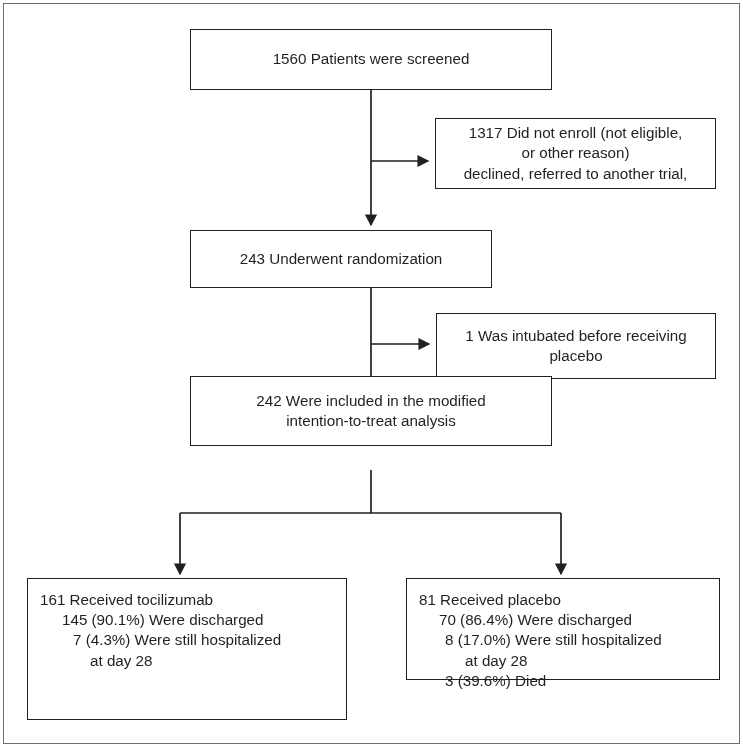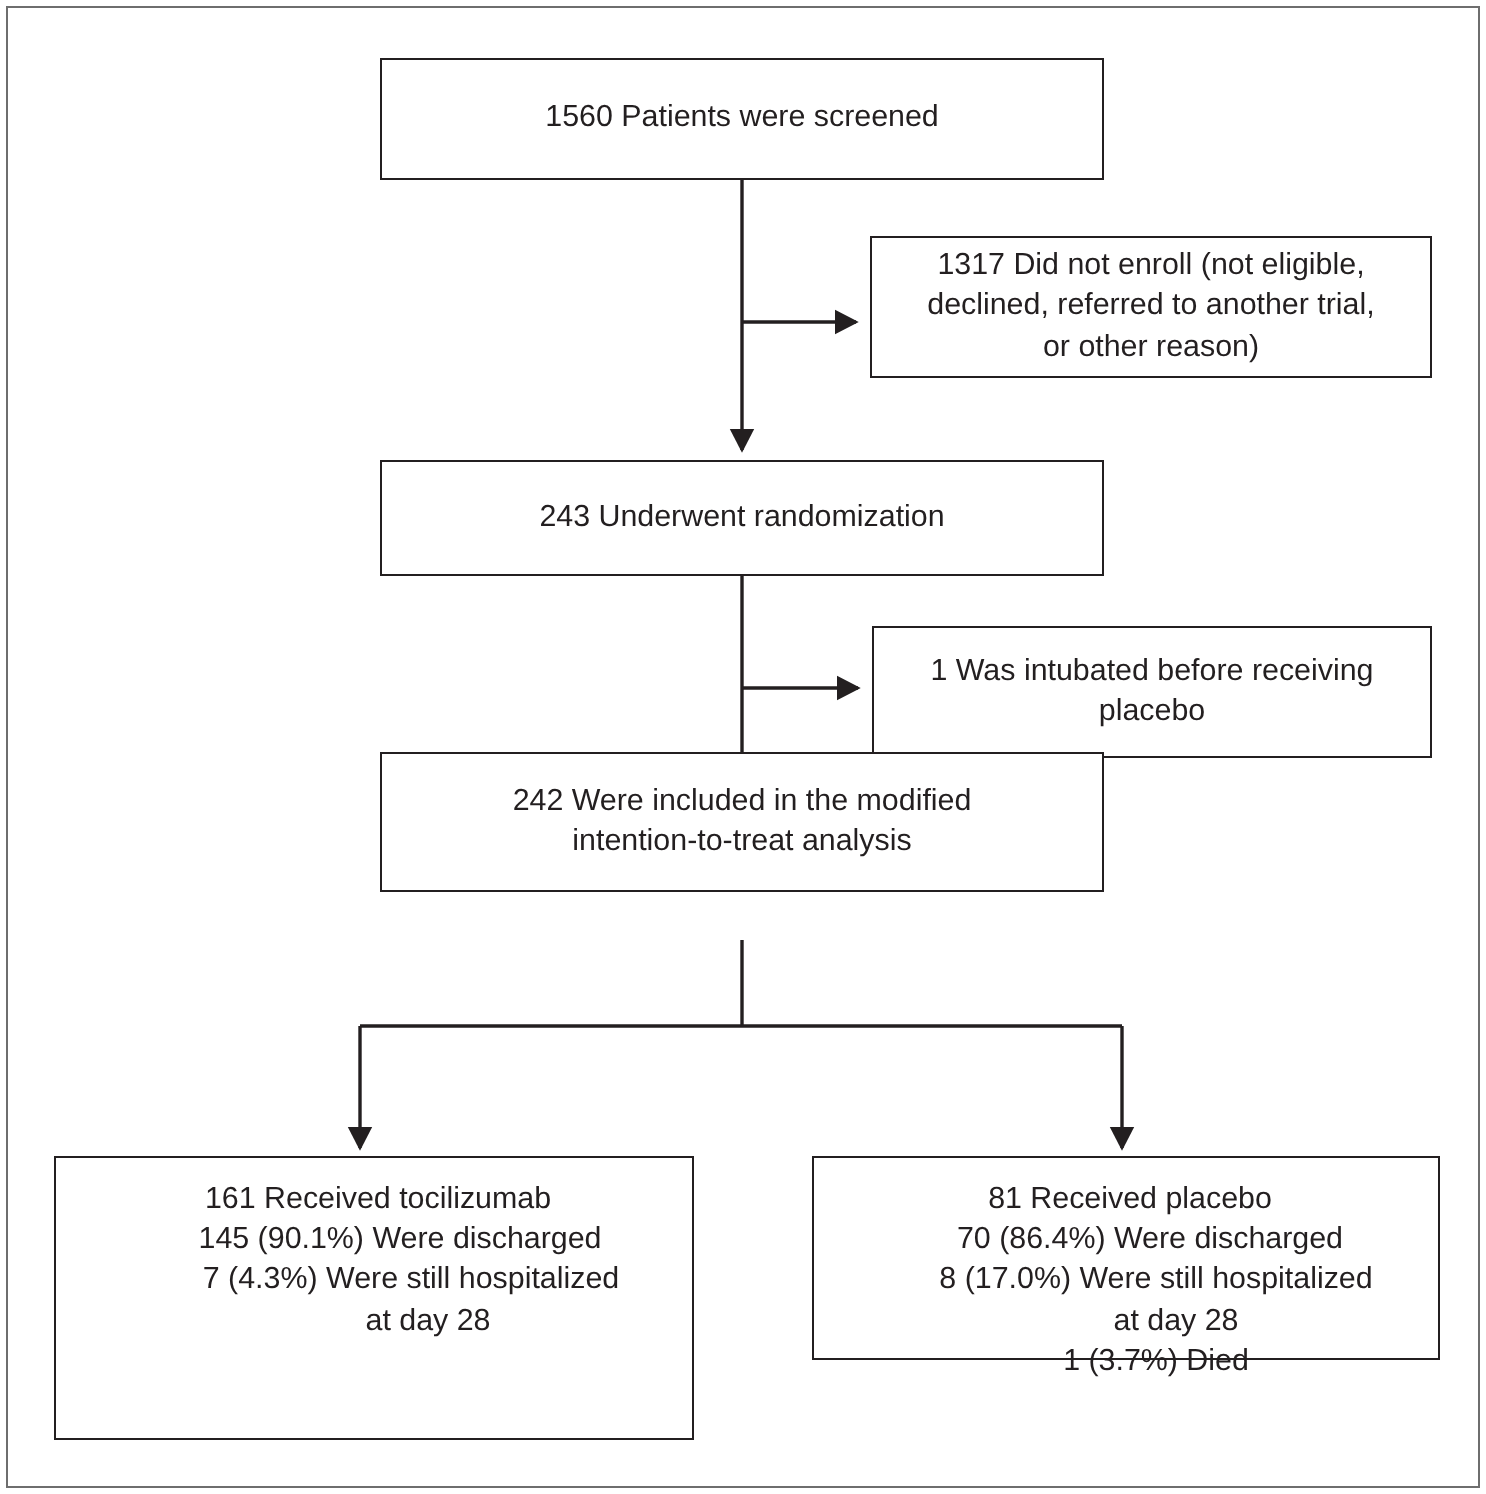--- a/index.html
+++ b/index.html
@@ -44,21 +44,21 @@
     font-size: 15.2px;
     line-height: 1.33;
     display: flex;
     align-items: center;
     justify-content: center;
     text-align: center;
     padding: 16px 6px;
   }
   .node.left-align {
     display: block;
-    text-align: center;
+    text-align: left;
     padding: 11px 8px 8px 12px;
   }
   .node .lines {
     width: 100%;
   }
   .node .ln {
     white-space: nowrap;
     display: block;
   }
   
@@ -66,21 +66,21 @@
   .ind-1 { margin-left: 22px; }
   .ind-2 { margin-left: 33px; }
   .ind-3 { margin-left: 50px; }
   .ind-1b { margin-left: 20px; }
   .ind-2b { margin-left: 26px; }
   .ind-3b { margin-left: 46px; }
 
   
   #node-screened   { left: 190px; top: 29px;  width: 362px; height: 61px; }
   #node-notenroll  { left: 435px; top: 118px; width: 281px; height: 71px; }
-  #node-random     { left: 190px; top: 230px; width: 362px; height: 58px; }
+  #node-random     { left: 190px; top: 230px; width: 302px; height: 58px; }
   #node-intubated  { left: 436px; top: 313px; width: 280px; height: 66px; }
   #node-mitt       { left: 190px; top: 376px; width: 362px; height: 70px; }
   #node-toci       { left: 27px;  top: 578px; width: 320px; height: 142px; }
   #node-placebo    { left: 406px; top: 578px; width: 314px; height: 102px; }
 </style>
 </head>
 <body>
 
 <div id="figure">
 
@@ -109,22 +109,22 @@
 
   <div class="node" id="node-screened">
     <div class="lines">
       <span class="ln">1560 Patients were screened</span>
     </div>
   </div>
 
   <div class="node" id="node-notenroll">
     <div class="lines">
       <span class="ln">1317 Did not enroll (not eligible,</span>
+      <span class="ln">or other reason)</span>
       <span class="ln">declined, referred to another trial,</span>
-      <span class="ln">or other reason)</span>
     </div>
   </div>
 
   <div class="node" id="node-random">
     <div class="lines">
       <span class="ln">243 Underwent randomization</span>
     </div>
   </div>
 
   <div class="node" id="node-intubated">
@@ -149,17 +149,17 @@
       <span class="ln ind-3">at day 28</span>
     </div>
   </div>
 
   <div class="node left-align" id="node-placebo">
     <div class="lines">
       <span class="ln ind-0">81 Received placebo</span>
       <span class="ln ind-1b">70 (86.4%) Were discharged</span>
       <span class="ln ind-2b">8 (17.0%) Were still hospitalized</span>
       <span class="ln ind-3b">at day 28</span>
-      <span class="ln ind-2b">1 (3.7%) Died</span>
+      <span class="ln ind-2b">3 (39.6%) Died</span>
     </div>
   </div>
 
 </div>
 
 </body></html>

